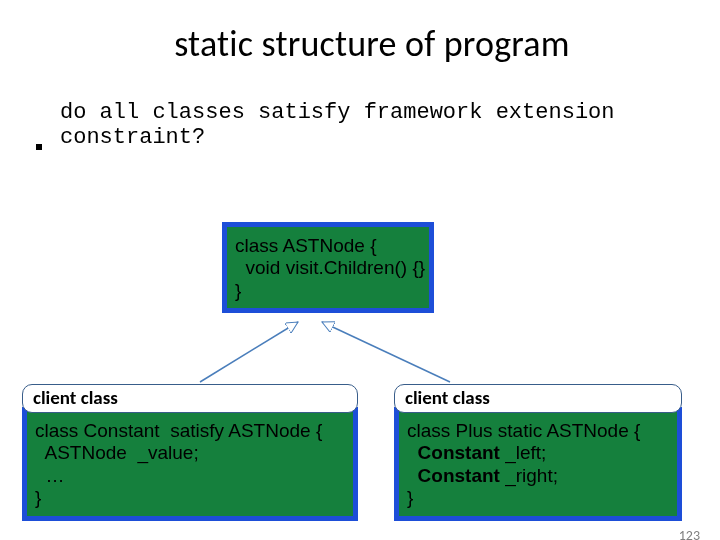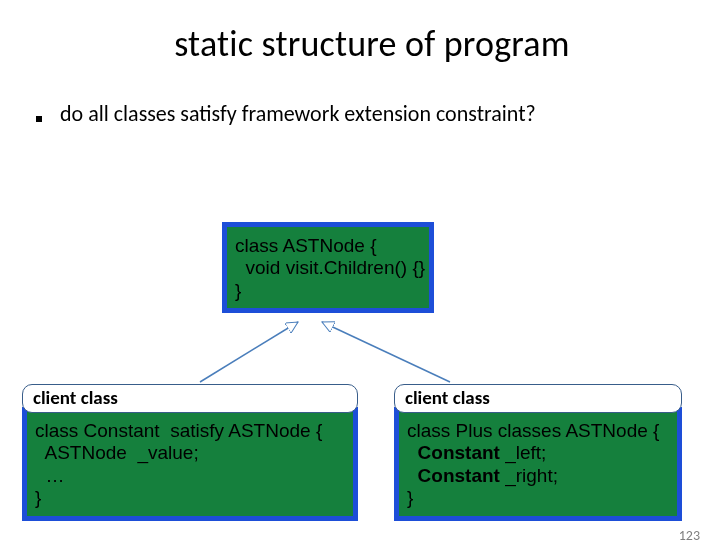--- a/index.html
+++ b/index.html
@@ -24,21 +24,22 @@
     font-weight: 400;
     margin-top: 22px;
     letter-spacing: 0.2px;
     padding-left: 24px;
   }
   .bullet-row {
     margin-top: 34px;
     margin-left: 36px;
     font-size: 22px;
     display: flex;
-    align-items: center;
+    align-items: flex-end;
+    font-family: Liberation Mono, monospace;
   }
   .bullet-dot {
     width: 6px;
     height: 6px;
     background: #000;
     border-radius: 0;
     margin-top: 11px;
     margin-right: 18px;
     flex: 0 0 auto;
   }
@@ -132,21 +133,21 @@
   <div class="client-left">
     <div class="label-pill">client class</div>
     <div class="code-box"><span>class Constant  satisfy ASTNode {</span>
 <span>  ASTNode  _value;</span>
 <span>  …</span>
 <span>}</span></div>
   </div>
 
   <div class="client-right">
     <div class="label-pill">client class</div>
-    <div class="code-box"><span>class Plus classes ASTNode {</span>
+    <div class="code-box"><span>class Plus static ASTNode {</span>
 <span><span>  </span><span class="bold">Constant</span><span> _left;</span></span>
 <span><span>  </span><span class="bold">Constant</span><span> _right;</span></span>
 <span>}</span></div>
   </div>
 
   <div class="page-num">123</div>
 
 </div>
 
 </body></html>

